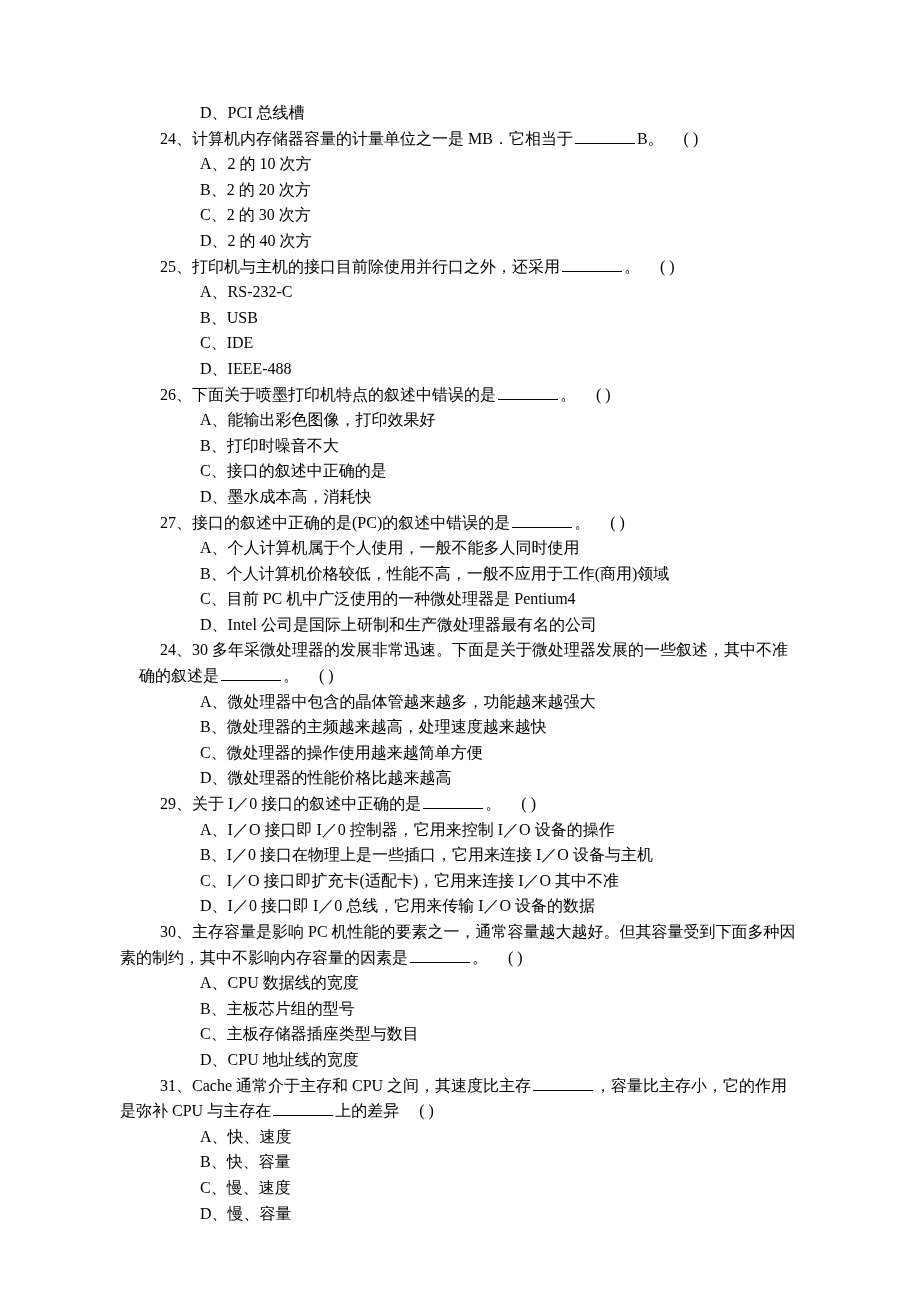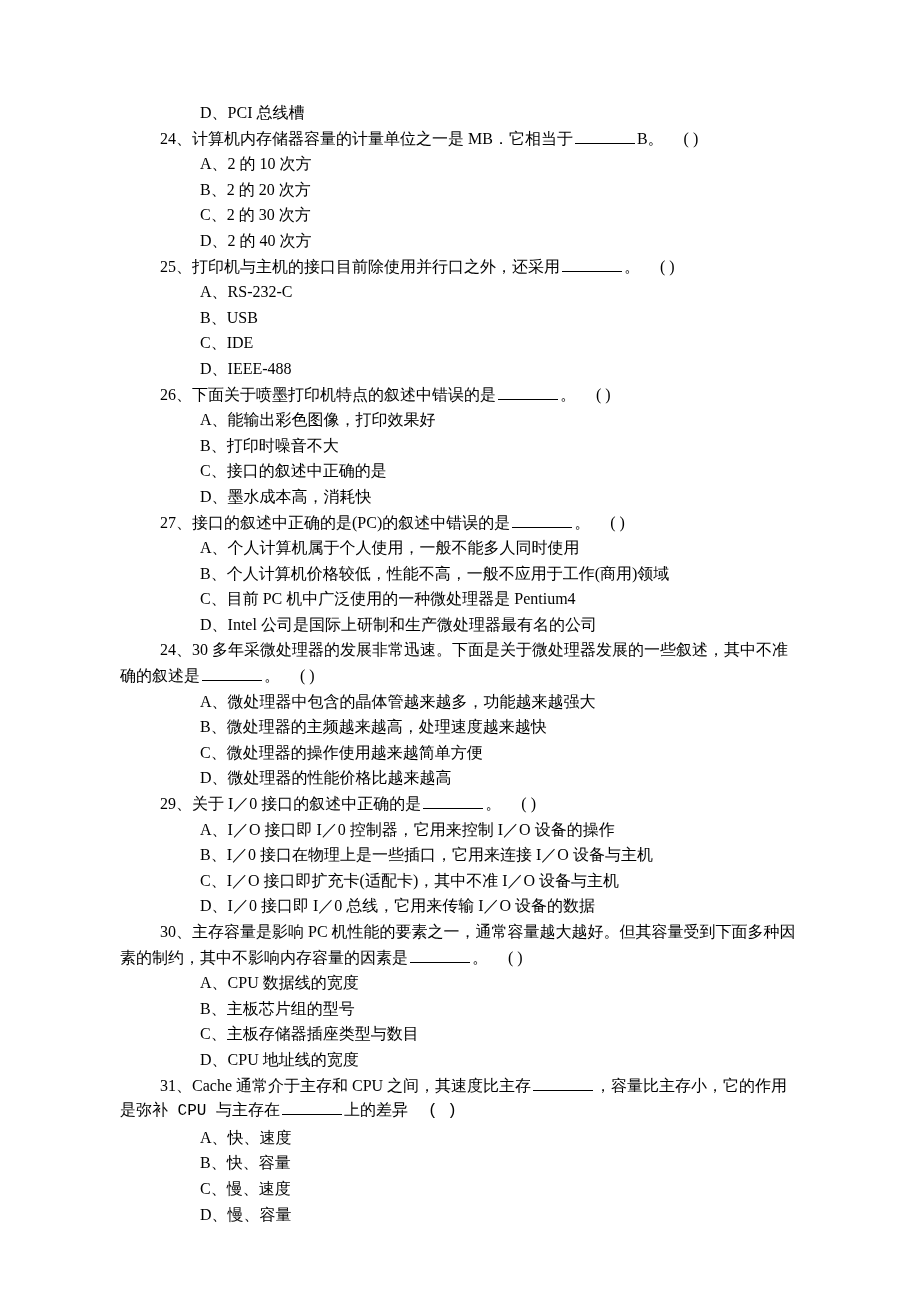--- a/index.html
+++ b/index.html
@@ -65,49 +65,49 @@
   <span>27、</span><span>接口的叙述中正确的是(PC)的叙述中错误的是</span><span class="blank"></span><span>。</span><span class="paren">(    )</span>
 </div>
 <div class="option">A、个人计算机属于个人使用，一般不能多人同时使用</div>
 <div class="option">B、个人计算机价格较低，性能不高，一般不应用于工作(商用)领域</div>
 <div class="option">C、目前 PC 机中广泛使用的一种微处理器是 Pentium4</div>
 <div class="option">D、Intel 公司是国际上研制和生产微处理器最有名的公司</div>
 
 <div class="question">
   <span>24、</span><span>30 多年采微处理器的发展非常迅速。下面是关于微处理器发展的一些叙述，其中不准</span>
 </div>
-<div style="padding-left:0;">
+<div style="padding-left:0;margin-left:19px;">
   <span>确的叙述是</span><span class="blank"></span><span>。</span><span class="paren">(    )</span>
 </div>
 <div class="option">A、微处理器中包含的晶体管越来越多，功能越来越强大</div>
 <div class="option">B、微处理器的主频越来越高，处理速度越来越快</div>
 <div class="option">C、微处理器的操作使用越来越简单方便</div>
 <div class="option">D、微处理器的性能价格比越来越高</div>
 
 <div class="question">
   <span>29、</span><span>关于 I／0 接口的叙述中正确的是</span><span class="blank"></span><span>。</span><span class="paren">(    )</span>
 </div>
 <div class="option">A、I／O 接口即 I／0 控制器，它用来控制 I／O 设备的操作</div>
 <div class="option">B、I／0 接口在物理上是一些插口，它用来连接 I／O 设备与主机</div>
-<div class="option">C、I／O 接口即扩充卡(适配卡)，其中不准 I／O 设备与主机</div>
+<div class="option">C、I／O 接口即扩充卡(适配卡)，它用来连接 I／O 其中不准</div>
 <div class="option">D、I／0 接口即 I／0 总线，它用来传输 I／O 设备的数据</div>
 
 <div class="question">
   <span>30、</span><span>主存容量是影响 PC 机性能的要素之一，通常容量越大越好。但其容量受到下面多种因</span>
 </div>
 <div style="padding-left:0;">
   <span>素的制约，其中不影响内存容量的因素是</span><span class="blank"></span><span>。</span><span class="paren">(    )</span>
 </div>
 <div class="option">A、CPU 数据线的宽度</div>
 <div class="option">B、主板芯片组的型号</div>
 <div class="option">C、主板存储器插座类型与数目</div>
 <div class="option">D、CPU 地址线的宽度</div>
 
 <div class="question">
   <span>31、</span><span>Cache 通常介于主存和 CPU 之间，其速度比主存</span><span class="blank"></span><span>，容量比主存小，它的作用</span>
 </div>
-<div style="padding-left:0;font-family:Liberation Mono, monospace;">
+<div style="padding-left:0;">
   <span>是弥补 CPU 与主存在</span><span class="blank"></span><span>上的差异</span><span class="paren">(    )</span>
 </div>
 <div class="option">A、快、速度</div>
 <div class="option">B、快、容量</div>
 <div class="option">C、慢、速度</div>
 <div class="option">D、慢、容量</div>
 
 </body></html>

